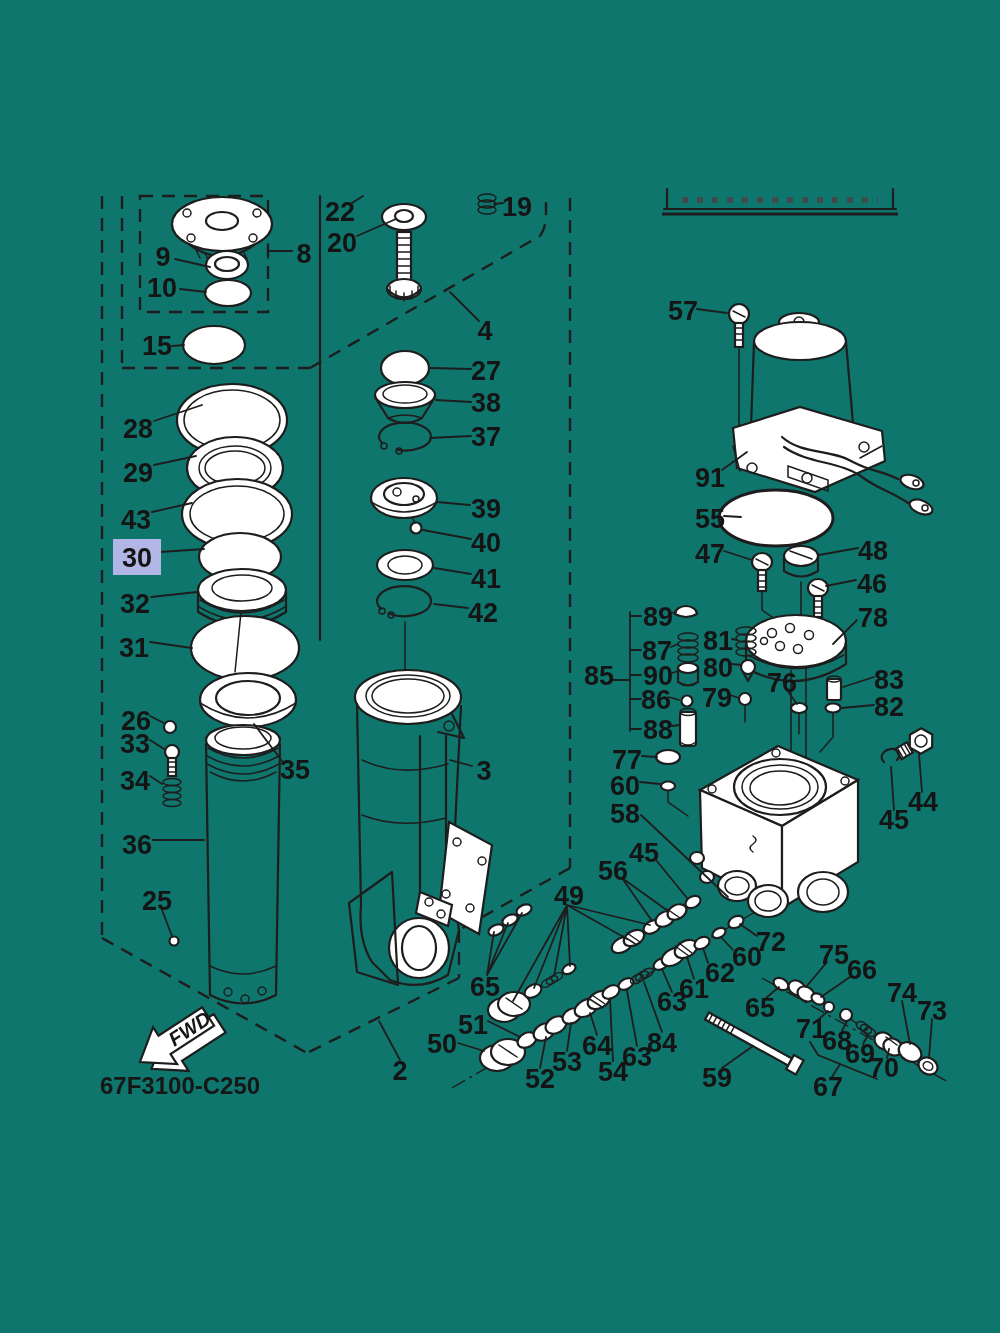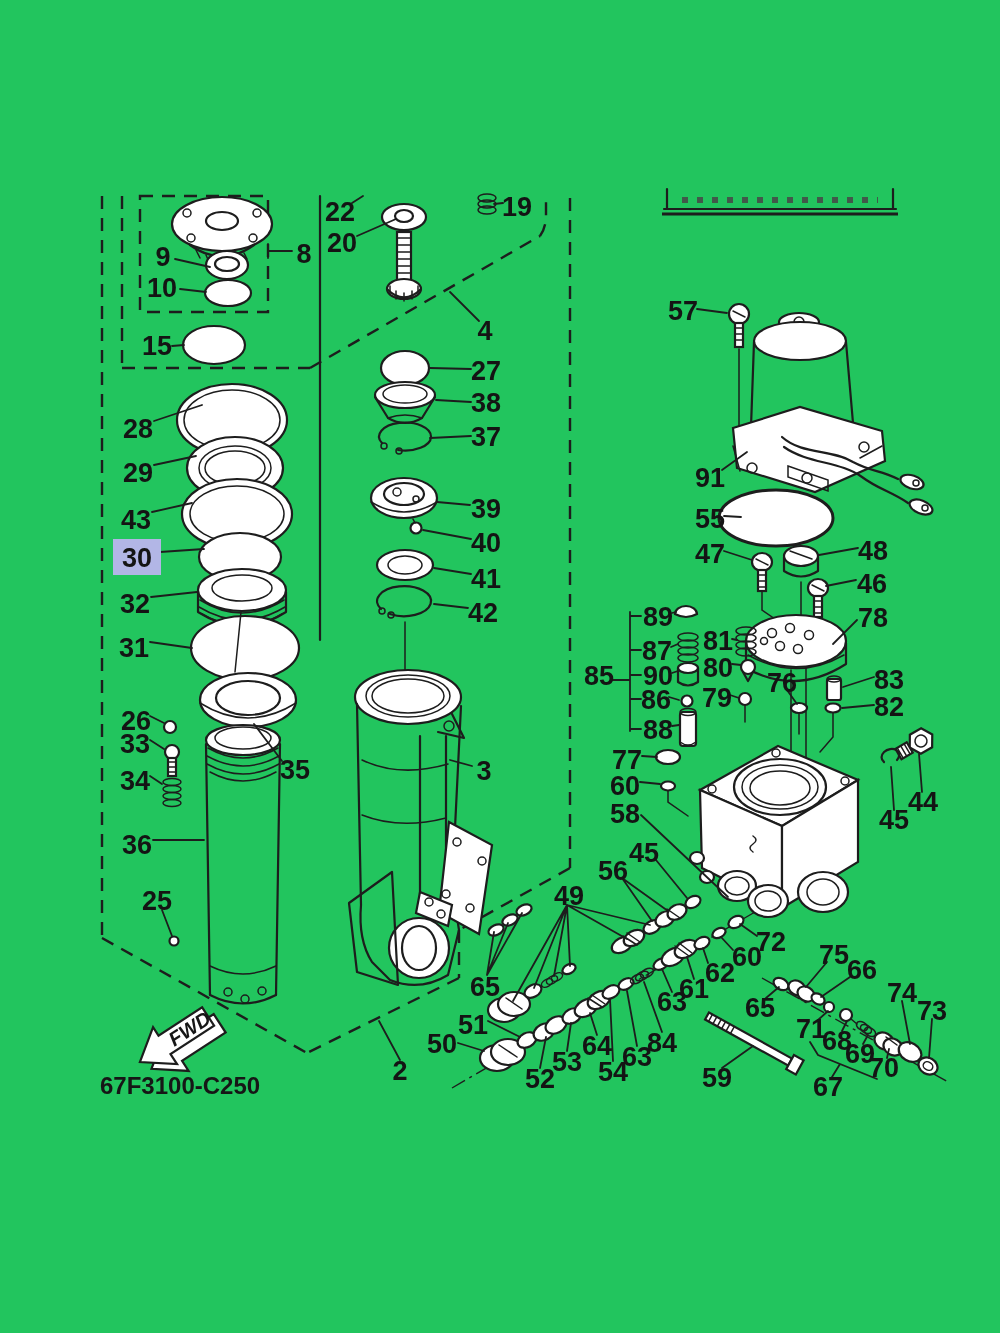--- a/index.html
+++ b/index.html
@@ -1,16 +1,16 @@
 <!DOCTYPE html>
 <html><head>
 <meta charset="utf-8">
 <style>
   html,body{margin:0;padding:0;background:#ffffff;}
-  .stage{width:1000px;height:1333px;position:relative;background:#22c55e;}
+  .stage{width:1000px;height:1333px;position:relative;background:#0f766e;}
   svg{display:block;}
   .plbl{font:700 27px "Liberation Sans", sans-serif; fill:#141414;}
   .code{font:700 24px "Liberation Sans", sans-serif; fill:#161616;}
   .fwd{font:italic 700 20px "Liberation Sans", sans-serif; fill:#161616;}
   .ln   {fill:none;stroke:#1d1d1d;stroke-width:2.2;stroke-linecap:round;stroke-linejoin:round;}
   .lnt  {fill:none;stroke:#1d1d1d;stroke-width:1.5;stroke-linecap:round;}
   .lnf  {fill:#ffffff;stroke:#1d1d1d;stroke-width:2.2;}
   .lnf3 {fill:#ffffff;stroke:#1d1d1d;stroke-width:3;}
   .ldr  {fill:none;stroke:#1d1d1d;stroke-width:1.8;stroke-linecap:round;}
   .dash {fill:none;stroke:#1d1d1d;stroke-width:2.4;stroke-dasharray:13 9;}

